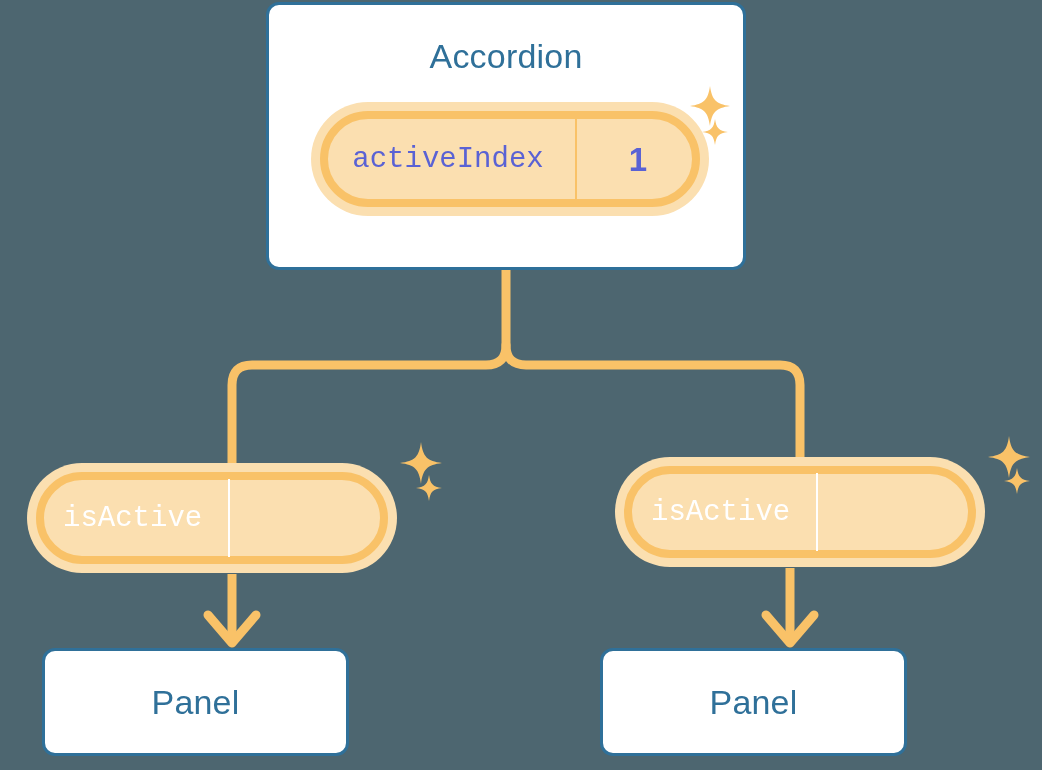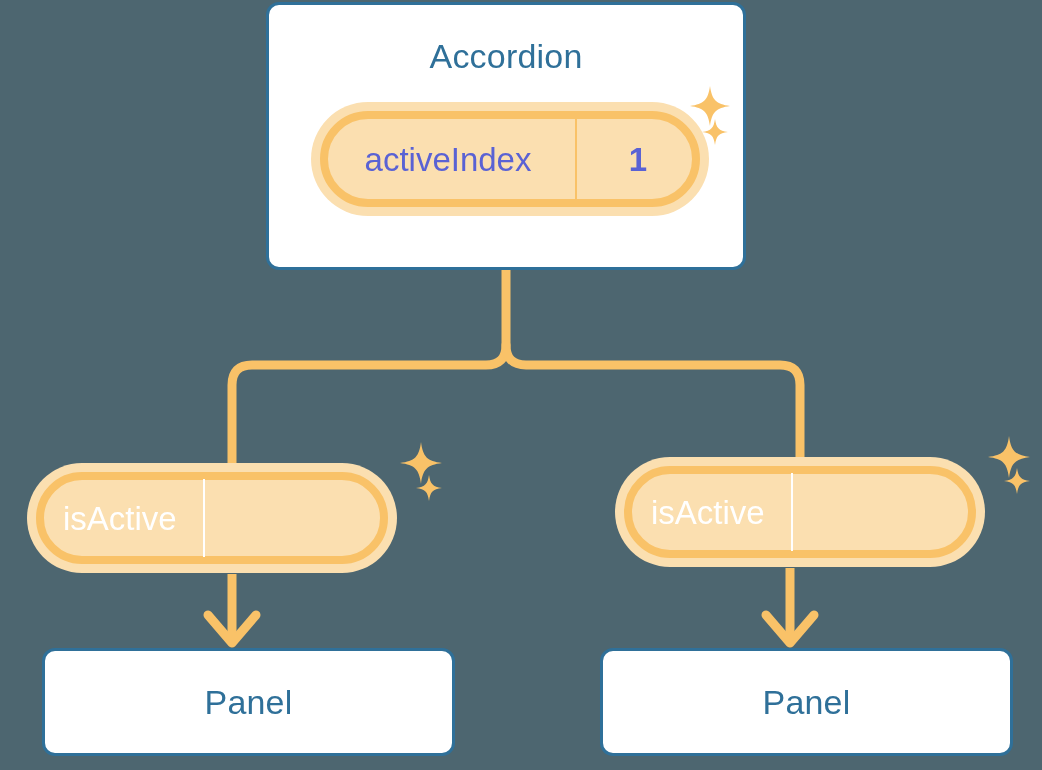--- a/index.html
+++ b/index.html
@@ -40,21 +40,21 @@
     border-radius: 13px;
     z-index: 3;
   }
   .comp-card.root {
     left: 266px;
     top: 2px;
     width: 480px;
     height: 268px;
   }
   .comp-card.leaf {
-    width: 413px;
+    width: 307px;
     height: 108px;
   }
   .comp-card.leaf.left  { left: 42px;  top: 648px; }
   .comp-card.leaf.right { left: 600px; top: 648px; }
 
   .card-title {
     position: absolute;
     left: 0;
     right: 0;
     text-align: center;
@@ -132,23 +132,24 @@
 
   .pill-key, .pill-val {
     display: flex;
     align-items: center;
     justify-content: center;
     white-space: nowrap;
     line-height: 1;
   }
   .pill-key {
     flex: 0 0 auto;
-    font-size: 33px;
+    font-size: 29px;
     font-weight: 400;
     padding: 0 26px;
+    font-family: Liberation Mono, monospace;
   }
   .pill-val {
     flex: 1 1 auto;
     font-size: 33px;
     font-weight: 700;
     padding: 0 18px;
   }
   .pill.light .pill-key { flex: 1 1 auto; }
   .pill.light .pill-val { flex: 0 0 86px; }
 

